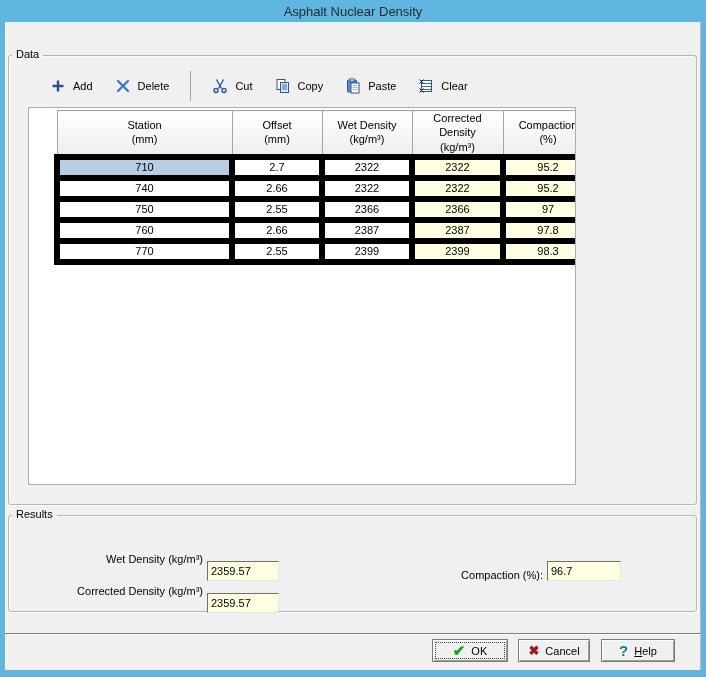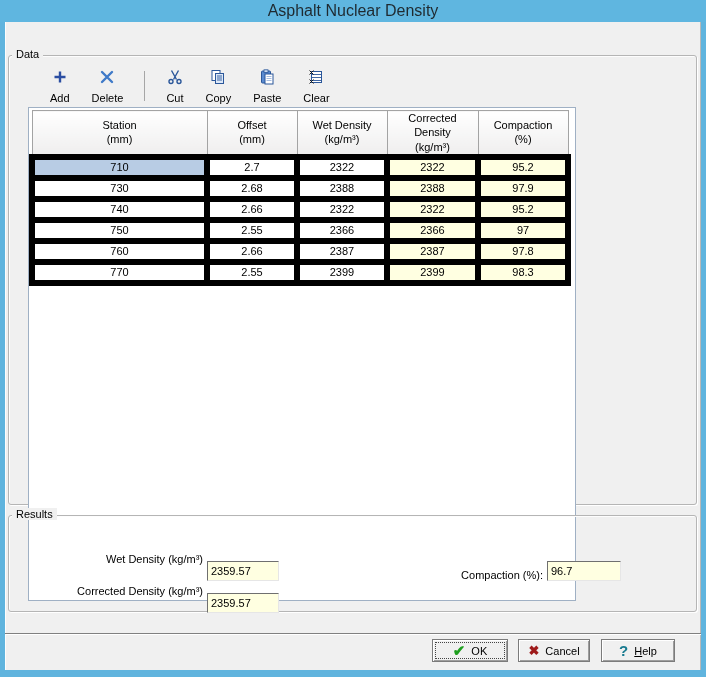--- a/index.html
+++ b/index.html
@@ -17,21 +17,21 @@
     position:absolute; inset:0;
     border-left:5px solid #60B4DE;
     border-right:5px solid #60B4DE;
     border-bottom:7px solid #60B4DE;
     background:#F0F0F0;
   }
   .titlebar {
     height:22px; background:#5FB6E0;
     display:flex; align-items:center; justify-content:center;
     margin:0 -5px; 
-    font-size:16px; color:#1F2A30;
+    font-size:13px; color:#1F2A30;
   }
   .content { position:relative; height:648px; background:#F0F0F0;
     box-shadow: inset 1px 0 0 #FDFDFD, inset -1px 0 0 #B9B9B9; }
 
   
   .tabstrip {
     position:absolute; left:0; top:3px; right:0; height:26px;
     display:flex; align-items:flex-end;
     border-bottom:1px solid #9A9A9A; padding-left:2px;
   }
@@ -62,30 +62,30 @@
   .gb-results { top:493px; height:97px; }
 
   
   .toolbar {
     position:absolute; left:34px; top:14px; right:20px; height:32px;
     display:flex; align-items:center;
   }
   .tool-btn {
     display:flex; align-items:center; gap:7px;
     background:transparent; border:none; font:inherit;
-    padding:3px 7px; margin-right:8px; cursor:pointer; color:#000;flex-direction:column;
+    padding:3px 7px; margin-right:8px; cursor:pointer; color:#000;
   }
   .tool-btn svg { width:16px; height:16px; display:block; }
   .tb-sep { width:1px; height:30px; background:#A6A6A6; margin:0 14px 0 6px; }
 
   
   .grid-container {
-    position:absolute; left:19px; top:51px; width:548px; height:494px;
+    position:absolute; left:19px; top:51px; width:548px; height:378px;
     background:#FFFFFF; border:1px solid #9FB0C4; overflow:hidden;
-    padding:2px 0 0 0;
+    padding:2px 0 0 25px;
   }
   table.grid { border-collapse:collapse; table-layout:fixed; width:536px; }
   .grid th {
     height:46px; font-weight:normal; text-align:center; vertical-align:middle;
     white-space:pre-line; line-height:1.3;
     background:linear-gradient(#FFFFFF,#EFEEEE);
     border:1px solid #A3A3A3; border-bottom:1px solid #8C8C8C;
   }
   .grid td {
     height:21px; text-align:center; background:#FFFFFF;
@@ -238,27 +238,20 @@
           </thead>
           <tbody>
               <tr>
                 <td class="selected">710</td>
                 <td>2.7</td>
                 <td>2322</td>
                 <td class="cream">2322</td>
                 <td class="cream">95.2</td>
               </tr>
               <tr>
-                <td>730</td>
-                <td>2.68</td>
-                <td>2388</td>
-                <td class="cream">2388</td>
-                <td class="cream">97.9</td>
-              </tr>
-              <tr>
                 <td>740</td>
                 <td>2.66</td>
                 <td>2322</td>
                 <td class="cream">2322</td>
                 <td class="cream">95.2</td>
               </tr>
               <tr>
                 <td>750</td>
                 <td>2.55</td>
                 <td>2366</td>

